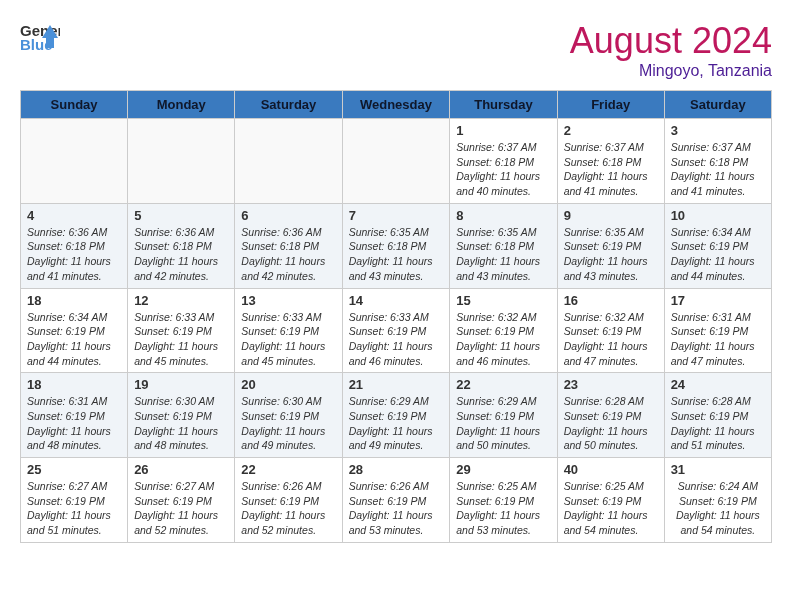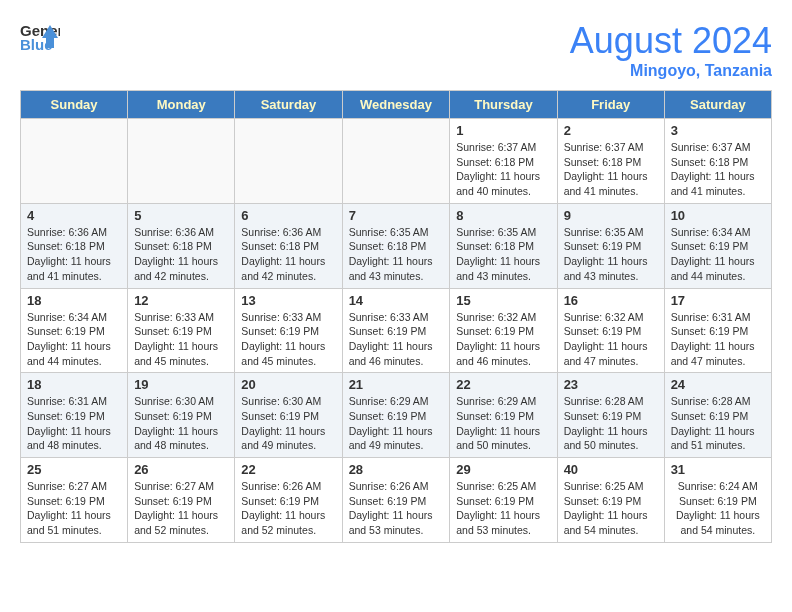--- a/index.html
+++ b/index.html
@@ -23,36 +23,35 @@
     .logo-icon {
       width: 40px;
       height: 35px;
       margin-right: 4px;
     }
     .title-area {
       text-align: right;
     }
     .month-title {
       font-size: 36px;
-      color: #3b82f6;
+      color: #be185d;
       font-weight: normal;
       margin-left: 9px;
     }
     .location {
       font-size: 16px;
-      color: #3b82f6;
-      font-weight: bold;
+      color: #4c1d95;
     }
     .calendar {
       width: 100%;
       border-collapse: collapse;
     }
     .calendar th {
       background-color: #3a7abf;
-      color: #fef9c3;
+      color: #0f172a;
       padding: 6px 8px;
       font-size: 13px;
       font-weight: bold;
       border: 1px solid #ccc;
     }
     .calendar td {
       border: 1px solid #ccc;
       vertical-align: top;
       padding: 4px 6px;
       width: 108px;
@@ -66,20 +65,21 @@
     }
     .day-num {
       font-weight: bold;
       font-size: 13px;
       margin-bottom: 2px;
     }
     .day-info {
       font-size: 10.5px;
       line-height: 1.4;
       color: #333;
+      font-style: italic;
     }
     .empty-cell {
       background: #f9f9f9 !important;
     }
   </style>
 </head>
 <body>
 
 <div class="header">
   <div class="logo">

